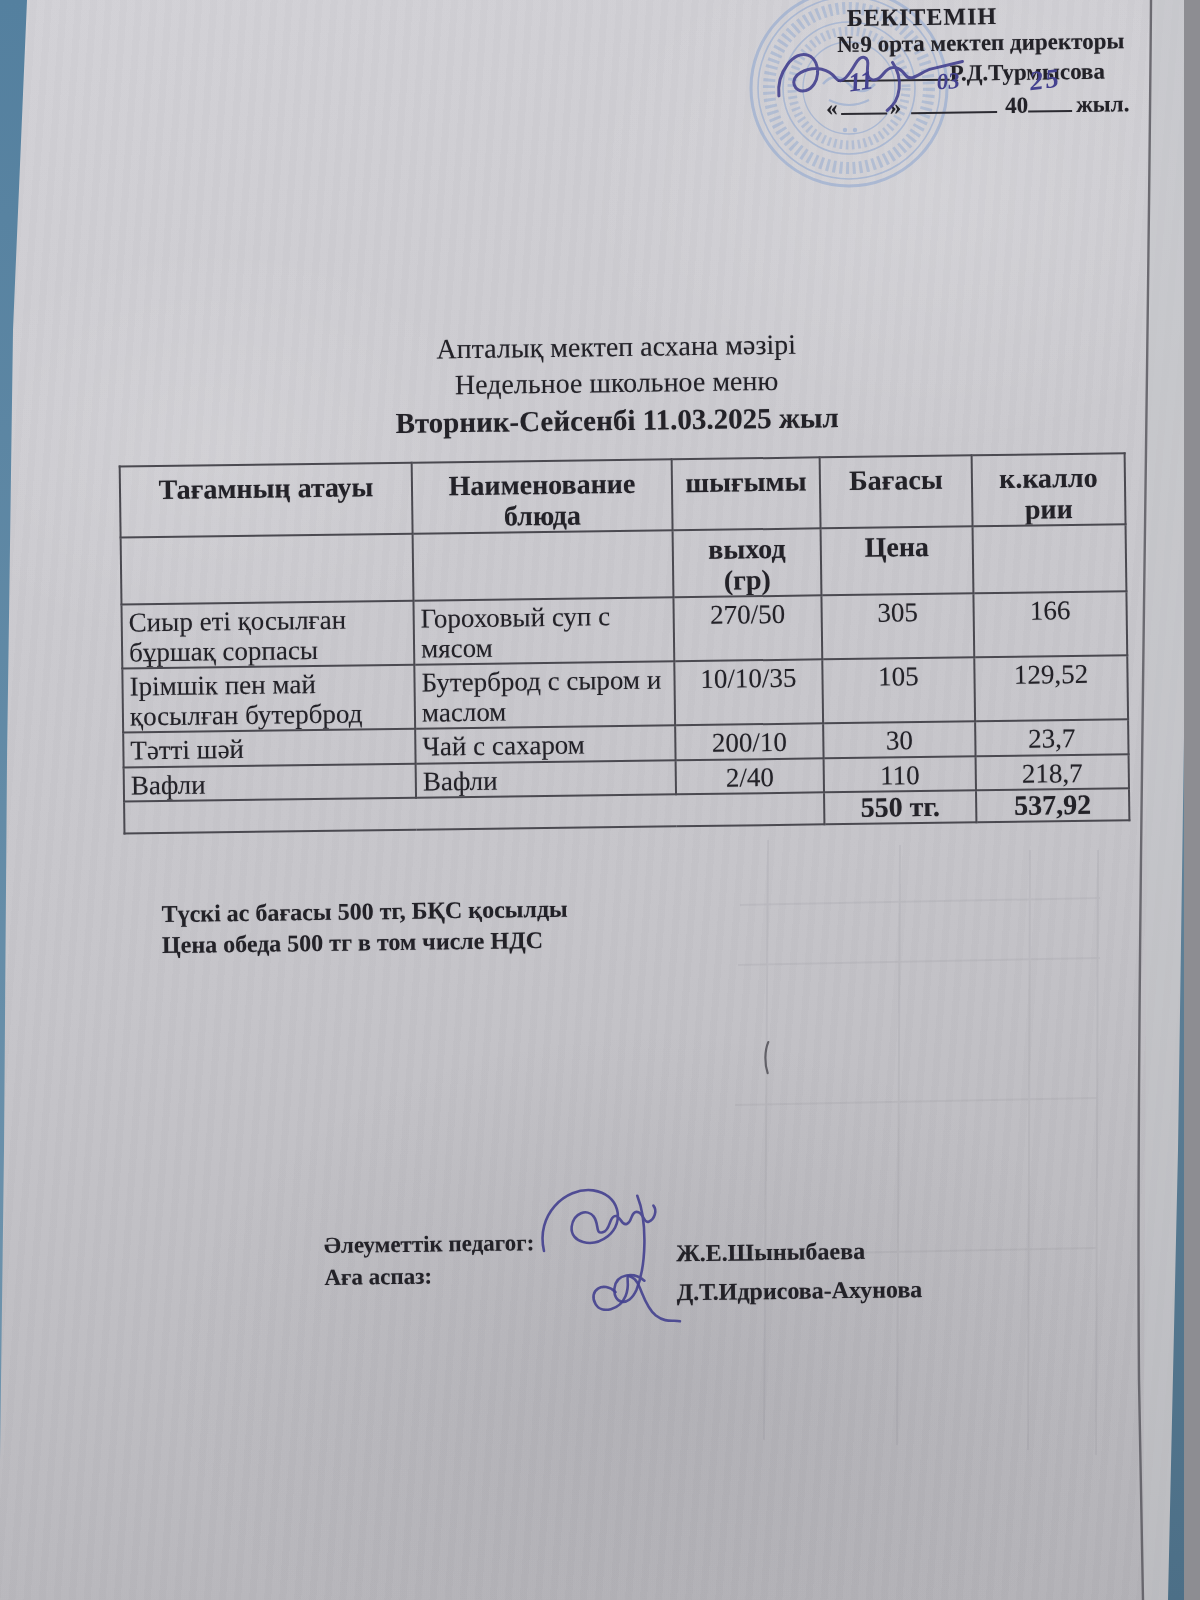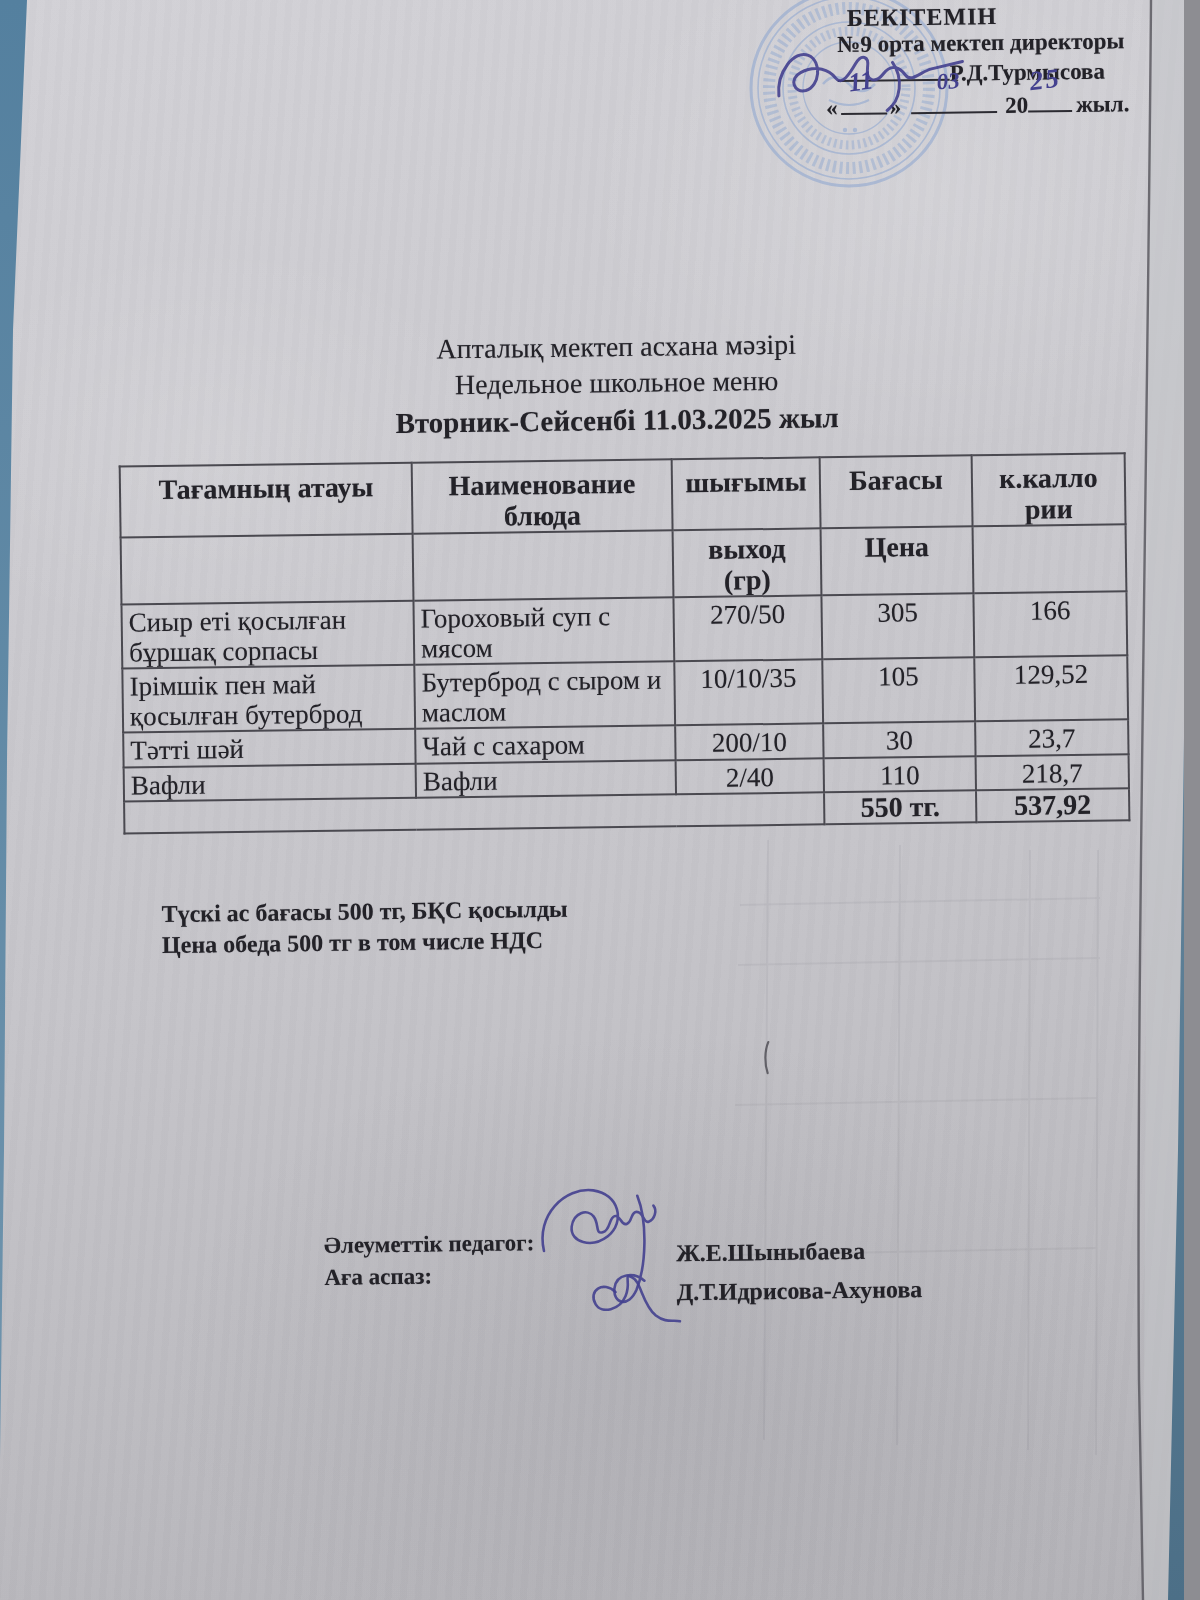--- a/index.html
+++ b/index.html
@@ -97,21 +97,21 @@
 
   <div class="content">
 
     <div class="approval print">
       <div class="approve-word">БЕКІТЕМІН</div>
       <div class="dir-line">№9 орта мектеп директоры</div>
       <div class="sign-line">
         <span class="blank sign-slot"></span><span>Р.Д.Турмысова</span>
       </div>
       <div class="date-line">
-        <span>«</span><span class="blank day-slot"><span class="hw hw-day">11</span></span><span>»</span><span class="blank month-slot"><span class="hw hw-month">03</span></span><span>20</span><span class="blank year-slot"><span class="hw hw-year">25</span></span><span>жыл.</span>
+        <span>«</span><span class="blank day-slot"><span class="hw hw-day">11</span></span><span>»</span><span class="blank month-slot"><span class="hw hw-month">03</span></span><span>40</span><span class="blank year-slot"><span class="hw hw-year">25</span></span><span>жыл.</span>
       </div>
     </div>
 
     <svg class="dir-sign-svg" width="210" height="86" viewBox="0 0 210 86">
       <g fill="none" stroke="#44418f" stroke-width="3" stroke-linecap="round" opacity="0.9">
         <path d="M6,60 C4,36 22,14 36,20 C50,26 47,51 33,55 C21,58 16,43 28,37 C44,29 57,35 63,43 C69,51 77,39 83,29 C89,19 97,21 95,33 C93,47 103,49 111,39 C119,29 127,33 133,41 C139,49 149,37 159,35 L190,28"></path>
         <path d="M120,28 C131,44 128,66 114,76"></path>
       </g>
     </svg>
 

